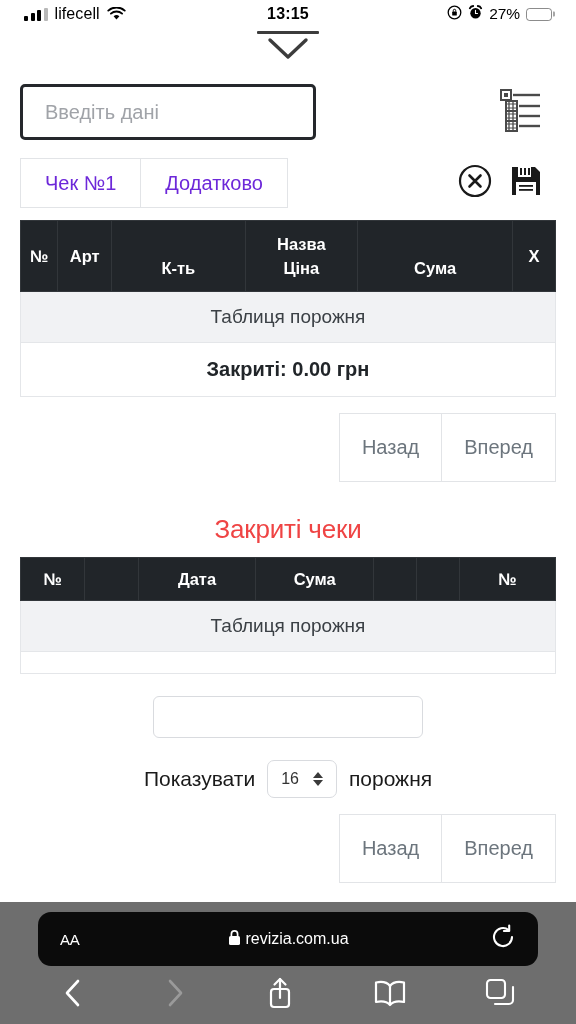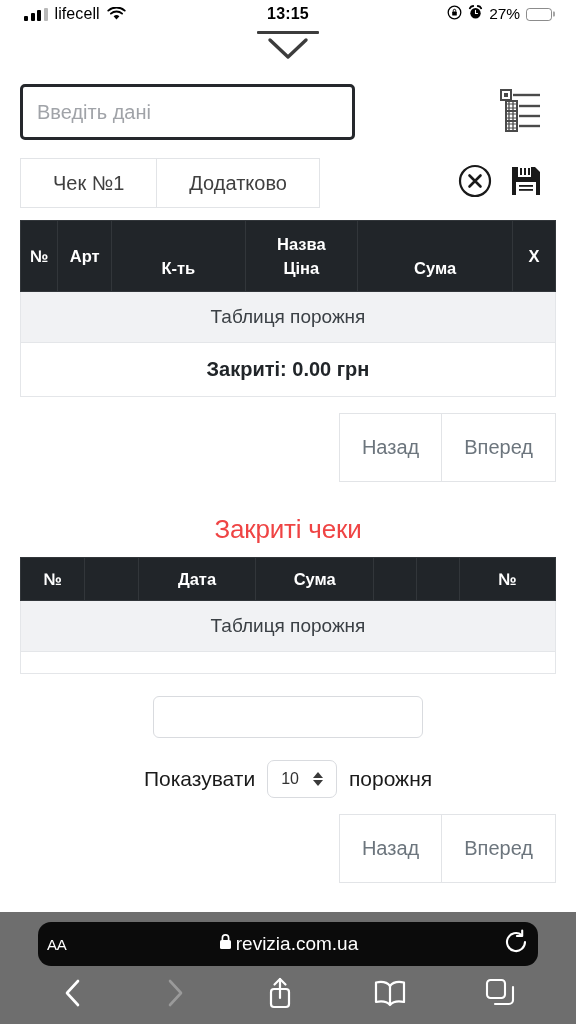--- a/index.html
+++ b/index.html
@@ -57,36 +57,36 @@
     align-items: center; justify-content: flex-start; gap: 2px;
     padding-top: 3px; background: #fff;
   }
   .pd-bar { width: 62px; height: 3px; background: #3c3c3c; border-radius: 1px; }
 
   
   .page { padding: 0 20px; background: #fff; }
 
   .input-row { display: flex; align-items: center; gap: 10px; margin-top: 12px; }
   .main-input {
-    flex: 0 0 auto; width: 335px; height: 56px;
+    flex: 0 0 auto; width: 296px; height: 56px;
     border: 3px solid #25282c; border-radius: 5px;
-    padding: 0 14px; font-size: 20px; color: #333;
+    padding: 0 22px; font-size: 20px; color: #333;
     background: #fff; outline: none;
     font-family: "Liberation Sans", sans-serif;
   }
   .main-input::placeholder { color: #a0a3a8; }
   .tree-icon-wrap { margin-left: auto; margin-right: 14px; }
 
   .tabs-row { display: flex; align-items: center; margin-top: 18px; }
   .tabs { display: flex; }
   .tab {
     border: 1px solid #e2e4e7;
     background: #fff;
-    font-size: 20px; color: #404040;
-    padding: 12px 32px;
+    font-size: 20px; color: #6d28d9;
+    padding: 12px 24px;
     line-height: 1.2;
     font-family: "Liberation Sans", sans-serif;
     cursor: pointer;
   }
   .tab + .tab { border-left: none; }
   .tab-actions { margin-left: auto; display: flex; align-items: center; gap: 18px; margin-right: 14px; }
 
   
   .tbl { width: 100%; border-collapse: collapse; margin-top: 12px; table-layout: fixed; }
   .tbl thead th {
@@ -154,29 +154,29 @@
   .stepper .up { border-bottom: 6px solid #3a3a3a; }
   .stepper .down { border-top: 6px solid #3a3a3a; }
 
   
   .safari {
     position: absolute; left: 0; right: 0; bottom: 0;
     background: #6e6e6e;
     padding-top: 10px;
   }
   .urlbar {
-    margin: 0 38px; height: 44px;
+    margin: 0 38px; height: 54px;
     background: #0b0b0b; border-radius: 13px;
-    display: flex; align-items: center; padding: 0 9px;
+    display: flex; align-items: center; padding: 0 22px;
     position: relative;
   }
   .aa { color: #fff; font-size: 15px; letter-spacing: -.3px; }
   .url-text {
     position: absolute; left: 0; right: 0; text-align: center;
-    color: #fff; font-size: 19px; display: flex;
+    color: #fff; font-size: 16px; display: flex;
     align-items: center; justify-content: center; gap: 3px;
     pointer-events: none;
   }
   .reload { margin-left: auto; }
   .toolbar {
     height: 58px; display: flex; align-items: center;
     justify-content: space-around; padding: 0 22px;
   }
 </style>
 </head>
@@ -389,21 +389,21 @@
     </tbody>
   </table>
 
   <div class="search-wrap">
     <input class="search-input" type="text" value="" style="">
   </div>
 
   <div class="show-row">
     <span>Показувати</span>
     <span class="select-box">
-      <span>10</span>
+      <span>16</span>
       <span class="stepper">
         <span class="up"></span>
           <span class="down"></span>
       </span>
     </span>
     <span>порожня</span>
   </div>
 
   <div class="pager">
     <button class="pager-btn">Назад</button>

